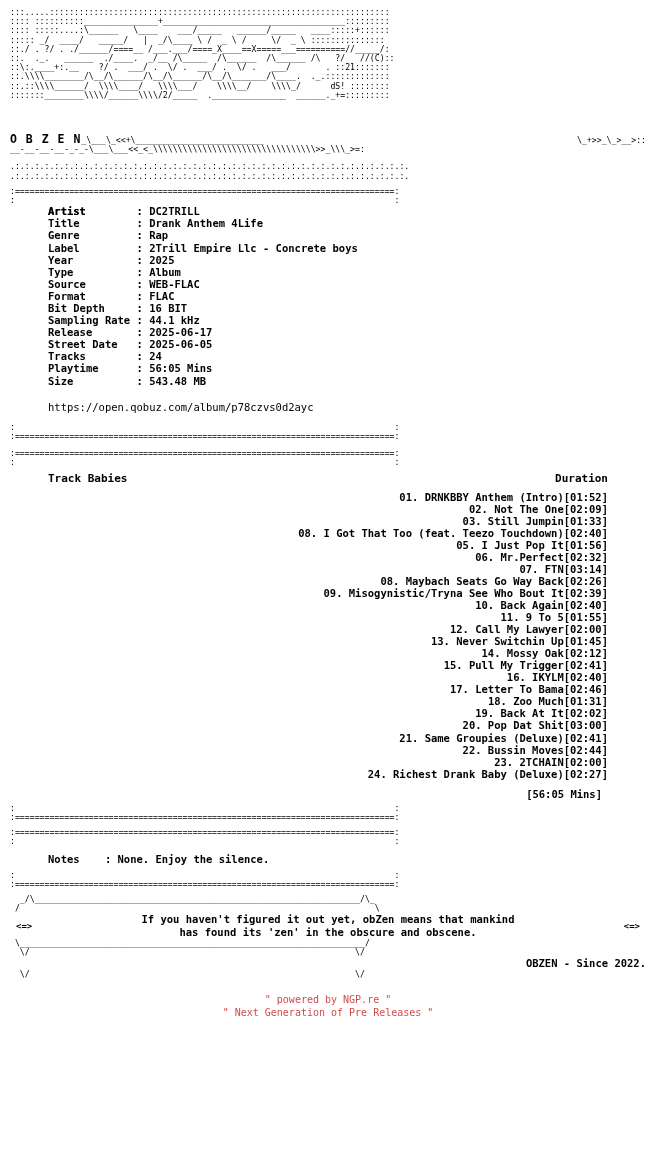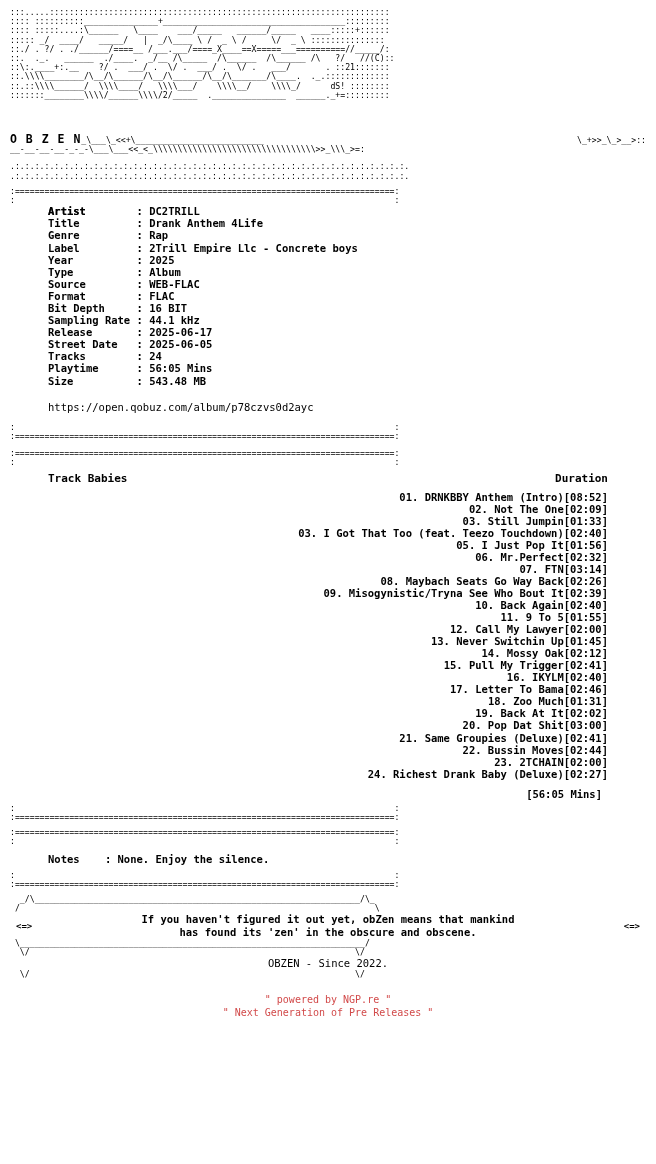--- a/index.html
+++ b/index.html
@@ -90,22 +90,22 @@
   .tagline {
     font-size: 10.5px;
     line-height: 12.6px;
     font-weight: bold;
     text-align: center;
     padding: 0 60px;
   }
   .since {
     font-size: 10.5px;
     line-height: 12.6px;
-    font-weight: normal;
-    text-align: center;
+    font-weight: bold;
+    text-align: right;
   }
   .footer {
     text-align: center;
     color: #d24a4a;
     font-size: 10px;
     line-height: 13px;
     padding-top: 14px;
   }
   .spacer-4 { height: 4px; }
   .spacer-6 { height: 6px; }
@@ -189,24 +189,24 @@
   <div class="spacer-4"></div>
 
   <div class="track-head">
     <span>Track Babies</span>
     <span>Duration</span>
   </div>
 
   <div class="spacer-6"></div>
 
   <div class="track-list" id="track-list">
-      <div class="track-row"><span>01. DRNKBBY Anthem (Intro)</span><span>[08:52]</span></div>
+      <div class="track-row"><span>01. DRNKBBY Anthem (Intro)</span><span>[01:52]</span></div>
       <div class="track-row"><span>02. Not The One</span><span>[02:09]</span></div>
       <div class="track-row"><span>03. Still Jumpin</span><span>[01:33]</span></div>
-      <div class="track-row"><span>03. I Got That Too (feat. Teezo Touchdown)</span><span>[02:40]</span></div>
+      <div class="track-row"><span>08. I Got That Too (feat. Teezo Touchdown)</span><span>[02:40]</span></div>
       <div class="track-row"><span>05. I Just Pop It</span><span>[01:56]</span></div>
       <div class="track-row"><span>06. Mr.Perfect</span><span>[02:32]</span></div>
       <div class="track-row"><span>07. FTN</span><span>[03:14]</span></div>
       <div class="track-row"><span>08. Maybach Seats Go Way Back</span><span>[02:26]</span></div>
       <div class="track-row"><span>09. Misogynistic/Tryna See Who Bout It</span><span>[02:39]</span></div>
       <div class="track-row"><span>10. Back Again</span><span>[02:40]</span></div>
       <div class="track-row"><span>11. 9 To 5</span><span>[01:55]</span></div>
       <div class="track-row"><span>12. Call My Lawyer</span><span>[02:00]</span></div>
       <div class="track-row"><span>13. Never Switchin Up</span><span>[01:45]</span></div>
       <div class="track-row"><span>14. Mossy Oak</span><span>[02:12]</span></div>

